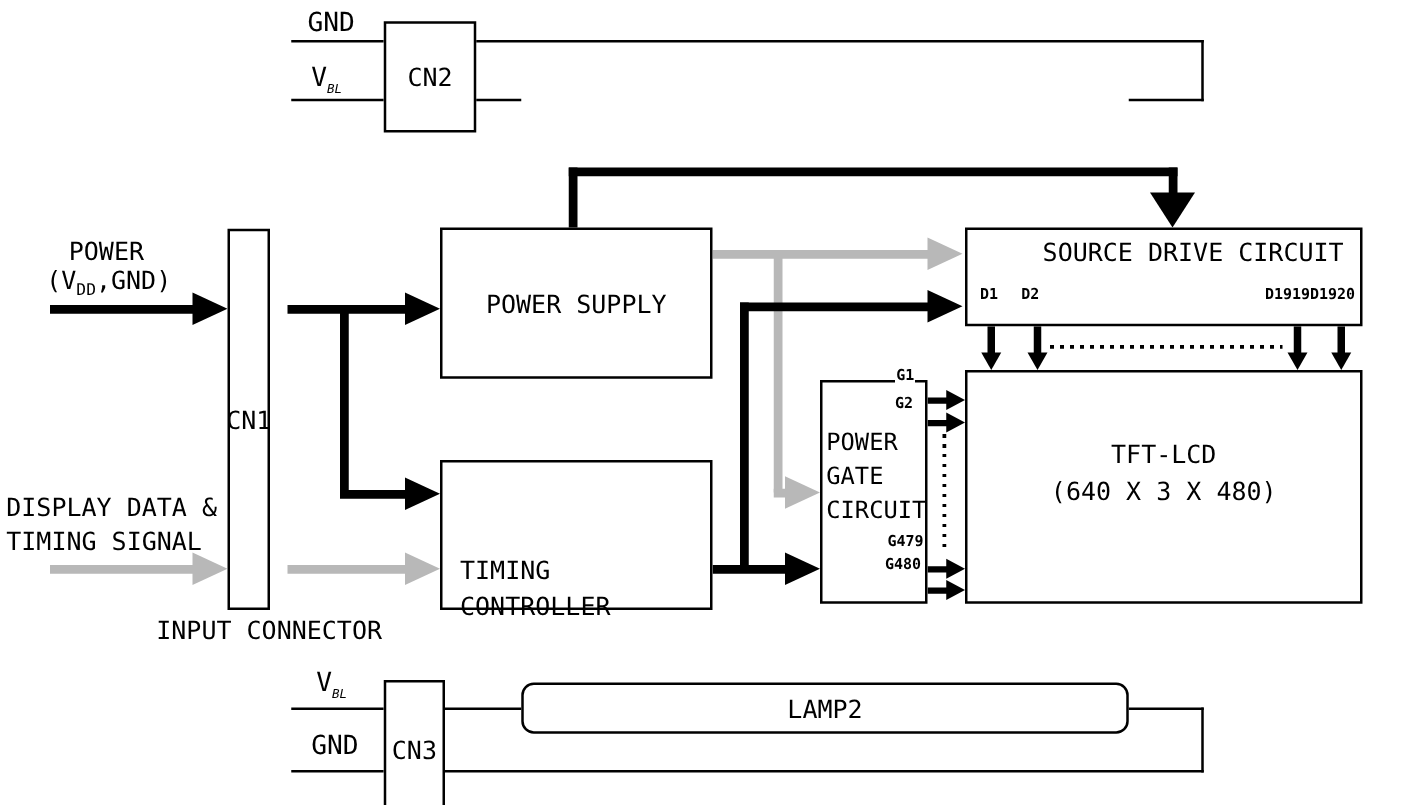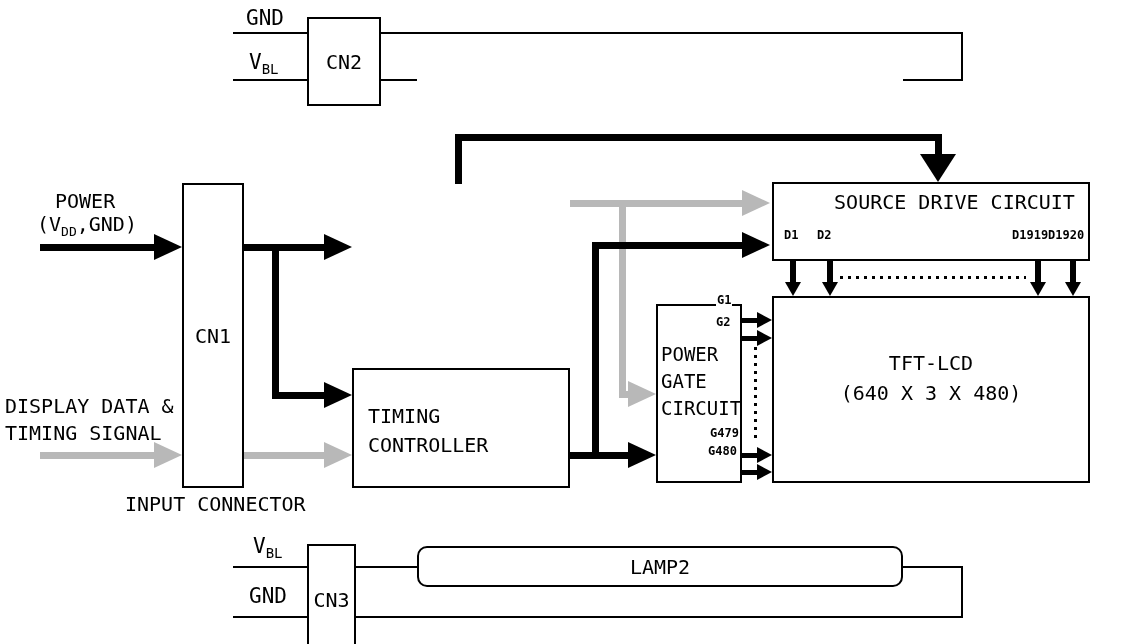--- a/index.html
+++ b/index.html
@@ -18,23 +18,23 @@
   .ah-r-sm { border-top:8px solid transparent; border-bottom:8px solid transparent; border-left:15px solid var(--black); }
   .ah-d-sm { border-left:8px solid transparent; border-right:8px solid transparent; border-top:14px solid var(--black); }
   .dotted-h { position:absolute; background:repeating-linear-gradient(90deg, var(--black) 0 3px, transparent 3px 8px); }
   .dotted-v { position:absolute; background:repeating-linear-gradient(180deg, var(--black) 0 3px, transparent 3px 8px); }
   .box { position:absolute; border:2px solid var(--black); background:#fff; box-sizing:border-box;
          display:flex; align-items:center; justify-content:center; font-size:20px; white-space:nowrap; }
   .rounded { border-radius:10px; }
   .lbl { position:absolute; font-size:20px; line-height:1.15; white-space:nowrap; }
   .lbl.big { font-size:21px; }
   .lbl.sm { font-size:12px; font-weight:bold; }
-  sub.s { font-size:14px; line-height:1; }
+  sub.s { font-size:10px; line-height:1;font-style:italic; }
   sub.s2 { font-size:13px; line-height:1; }
-  .multiline { line-height:29px; }
+  .multiline { line-height:29px;margin-top:40px; }
 </style>
 </head>
 <body>
 
 <div id="canvas">
 
   <div class="wire" style="left:233px;top:32px;width:74px;height:2px"></div>
   <div class="wire" style="left:233px;top:79px;width:74px;height:2px"></div>
   <div class="wire" style="left:357px;top:32px;width:606px;height:2px"></div>
   <div class="wire" style="left:961px;top:32px;width:2px;height:49px"></div>
@@ -94,24 +94,27 @@
   <div class="dotted-h" style="left:840px;top:276px;width:186px;height:3px"></div>
   <div class="wire" style="left:1035px;top:261px;width:6px;height:22px"></div>
   <div class="ah ah-d-sm" style="left:1030px;top:282px"></div>
   <div class="wire" style="left:1070px;top:261px;width:6px;height:22px"></div>
   <div class="ah ah-d-sm" style="left:1065px;top:282px"></div>
 
   <div class="box" style="left:307px;top:17px;width:74px;height:89px">
     <span>CN2</span>
   </div>
 
-  <div class="box" style="left:182px;top:183px;width:62px;height:305px">
+  <div class="box" style="left:182px;top:183px;width:34px;height:305px">
     <span>CN1</span>
   </div>
 
+  <div class="box" style="left:352px;top:182px;width:218px;height:121px">
+    <span>POWER SUPPLY</span>
+  </div>
 
   <div class="box" style="left:352px;top:368px;width:218px;height:120px"></div>
   <div class="lbl multiline" style="left:368px;top:402px">
     <div>TIMING</div>
     <div>CONTROLLER</div>
   </div>
 
   <div class="box" style="left:656px;top:304px;width:86px;height:179px"></div>
   <div class="lbl" style="left:661px;top:341px;font-size:19px;line-height:27px">
     <div>POWER</div>

